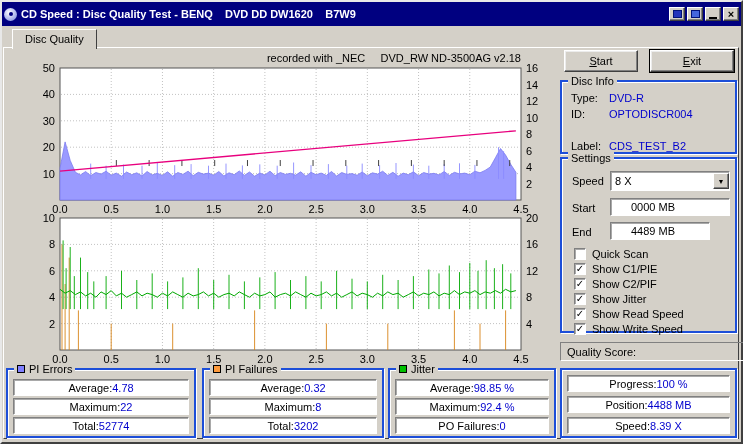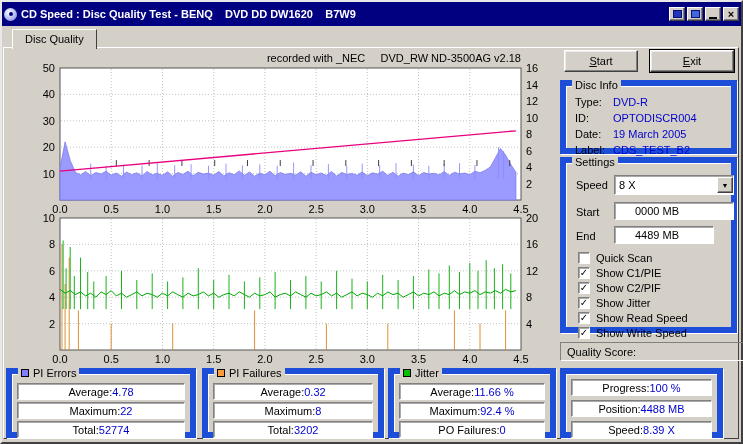--- a/index.html
+++ b/index.html
@@ -15,21 +15,21 @@
   .bicon2{width:9px;height:8px;background:#4466dd;border:1px solid #001177;display:block}
   .minbar{width:8px;height:2px;background:#000;display:block;margin-top:7px}
   .closex{font-weight:bold;font-size:11px}
   .tab{position:absolute;left:10px;top:27px;height:20px;padding:3px 12px 0;background:#d4d0c8;border:1px solid;border-color:#fff #404040 #d4d0c8 #fff;border-bottom:none;z-index:3}
   .page{position:absolute;left:1px;top:45px;width:736px;height:392px;background:#d4d0c8;border:1px solid;border-color:#fff #404040 #404040 #fff;z-index:2}
   svg{position:absolute}
   svg text{font:11px "Liberation Sans","DejaVu Sans",sans-serif;fill:#000}
   .btn{position:absolute;height:22px;background:#d4d0c8;border:1px solid;border-color:#fff #404040 #404040 #fff;box-shadow:inset -1px -1px 0 #808080,inset 1px 1px 0 #ececec;font:11px "Liberation Sans",sans-serif;text-align:center;cursor:default}
   .btn.default{outline:1px solid #000}
   .accel{text-decoration:underline}
-  .group{position:absolute;border:6px solid #1d4ed8;box-shadow:inset 1px 1px 0 #fff,1px 1px 0 #fff}
+  .group{position:absolute;border:2px solid #1d4ed8;box-shadow:inset 1px 1px 0 #fff,1px 1px 0 #fff}
   .group-title{position:absolute;top:-7px;left:6px;background:#d4d0c8;padding:0 3px;line-height:12px;display:flex;align-items:center;gap:4px}
   .swatch{width:8px;height:8px;border:1px solid #000;display:inline-block}
   .lrow{position:absolute;left:5px;right:5px;height:17px;background:#fff;border:1px solid;border-color:#808080 #fff #fff #808080;box-shadow:inset 1px 1px 0 rgba(64,64,64,.45);display:flex;justify-content:center;align-items:center;padding:0 5px}
   .bluev{color:#0000cd}
   .irow{position:absolute;left:9px;right:6px;height:13px;display:flex}
   .irow .ilabel{width:38px;flex:0 0 auto}
   .field{position:absolute;background:#fff;border:1px solid;border-color:#808080 #fff #fff #808080;box-shadow:inset 1px 1px 0 rgba(64,64,64,.45);padding:2px 20px;height:18px}
   .combo{position:absolute;background:#fff;border:1px solid;border-color:#808080 #fff #fff #808080;box-shadow:inset 1px 1px 0 rgba(64,64,64,.45);height:20px;display:flex;align-items:center;padding-left:4px}
   .combo-btn{margin-left:auto;width:16px;height:16px;background:#d4d0c8;border:1px solid;border-color:#fff #404040 #404040 #fff;box-shadow:inset -1px -1px 0 #808080;display:flex;align-items:center;justify-content:center;font-size:7px}
   .slabel{position:absolute}
@@ -252,24 +252,20 @@
     <div class="group" style="left:556px;top:32px;width:177px;height:74px">
       <span class="group-title">Disc Info</span>
       <div class="irow" style="top:10px">
           <span class="ilabel">Type:</span>
           <span class="bluev">DVD-R</span>
         </div>
       <div class="irow" style="top:26px">
           <span class="ilabel">ID:</span>
           <span class="bluev">OPTODISCR004</span>
         </div>
-      <div class="irow" style="top:42px">
-          <span class="ilabel">Date:</span>
-          <span class="bluev">19 March 2005</span>
-        </div>
       <div class="irow" style="top:58px">
           <span class="ilabel">Label:</span>
           <span class="bluev">CDS_TEST_B2</span>
         </div>
     </div>
 
     <div class="group" style="left:556px;top:109px;width:177px;height:176px">
       <span class="group-title">Settings</span>
       <span class="slabel" style="left:10px;top:16px">Speed</span>
       <div class="combo" style="left:48px;top:12px;width:120px">
@@ -307,21 +303,21 @@
           <span class="cb">✓</span>
           <span>Show Write Speed</span>
         </div>
     </div>
 
     <div class="panel" style="left:556px;top:294px;width:213px;height:19px">
       <span>Quality Score:</span>
       <span class="bluev">95</span>
     </div>
 
-    <div class="group" style="left:556px;top:320px;width:163px;height:70px">
+    <div class="group" style="left:556px;top:320px;width:177px;height:70px">
       <div class="lrow" style="top:5px">
           <span>Progress:</span>
           <span class="bluev">100 %</span>
         </div>
       <div class="lrow" style="top:26px">
           <span>Position:</span>
           <span class="bluev">4488 MB</span>
         </div>
       <div class="lrow" style="top:47px">
           <span>Speed:</span>
@@ -367,21 +363,21 @@
         </div>
     </div>
 
     <div class="group" style="left:384px;top:320px;width:168px;height:70px">
       <span class="group-title">
           <span class="swatch" style="background-color: rgb(0, 192, 0);"></span>
           <span>Jitter</span>
         </span>
       <div class="lrow" style="top:9px">
           <span>Average:</span>
-          <span class="bluev">11.66 %</span>
+          <span class="bluev">98.85 %</span>
         </div>
       <div class="lrow" style="top:28px">
           <span>Maximum:</span>
           <span class="bluev">92.4 %</span>
         </div>
       <div class="lrow" style="top:47px">
           <span>PO Failures:</span>
           <span class="bluev">0</span>
         </div>
     </div>

